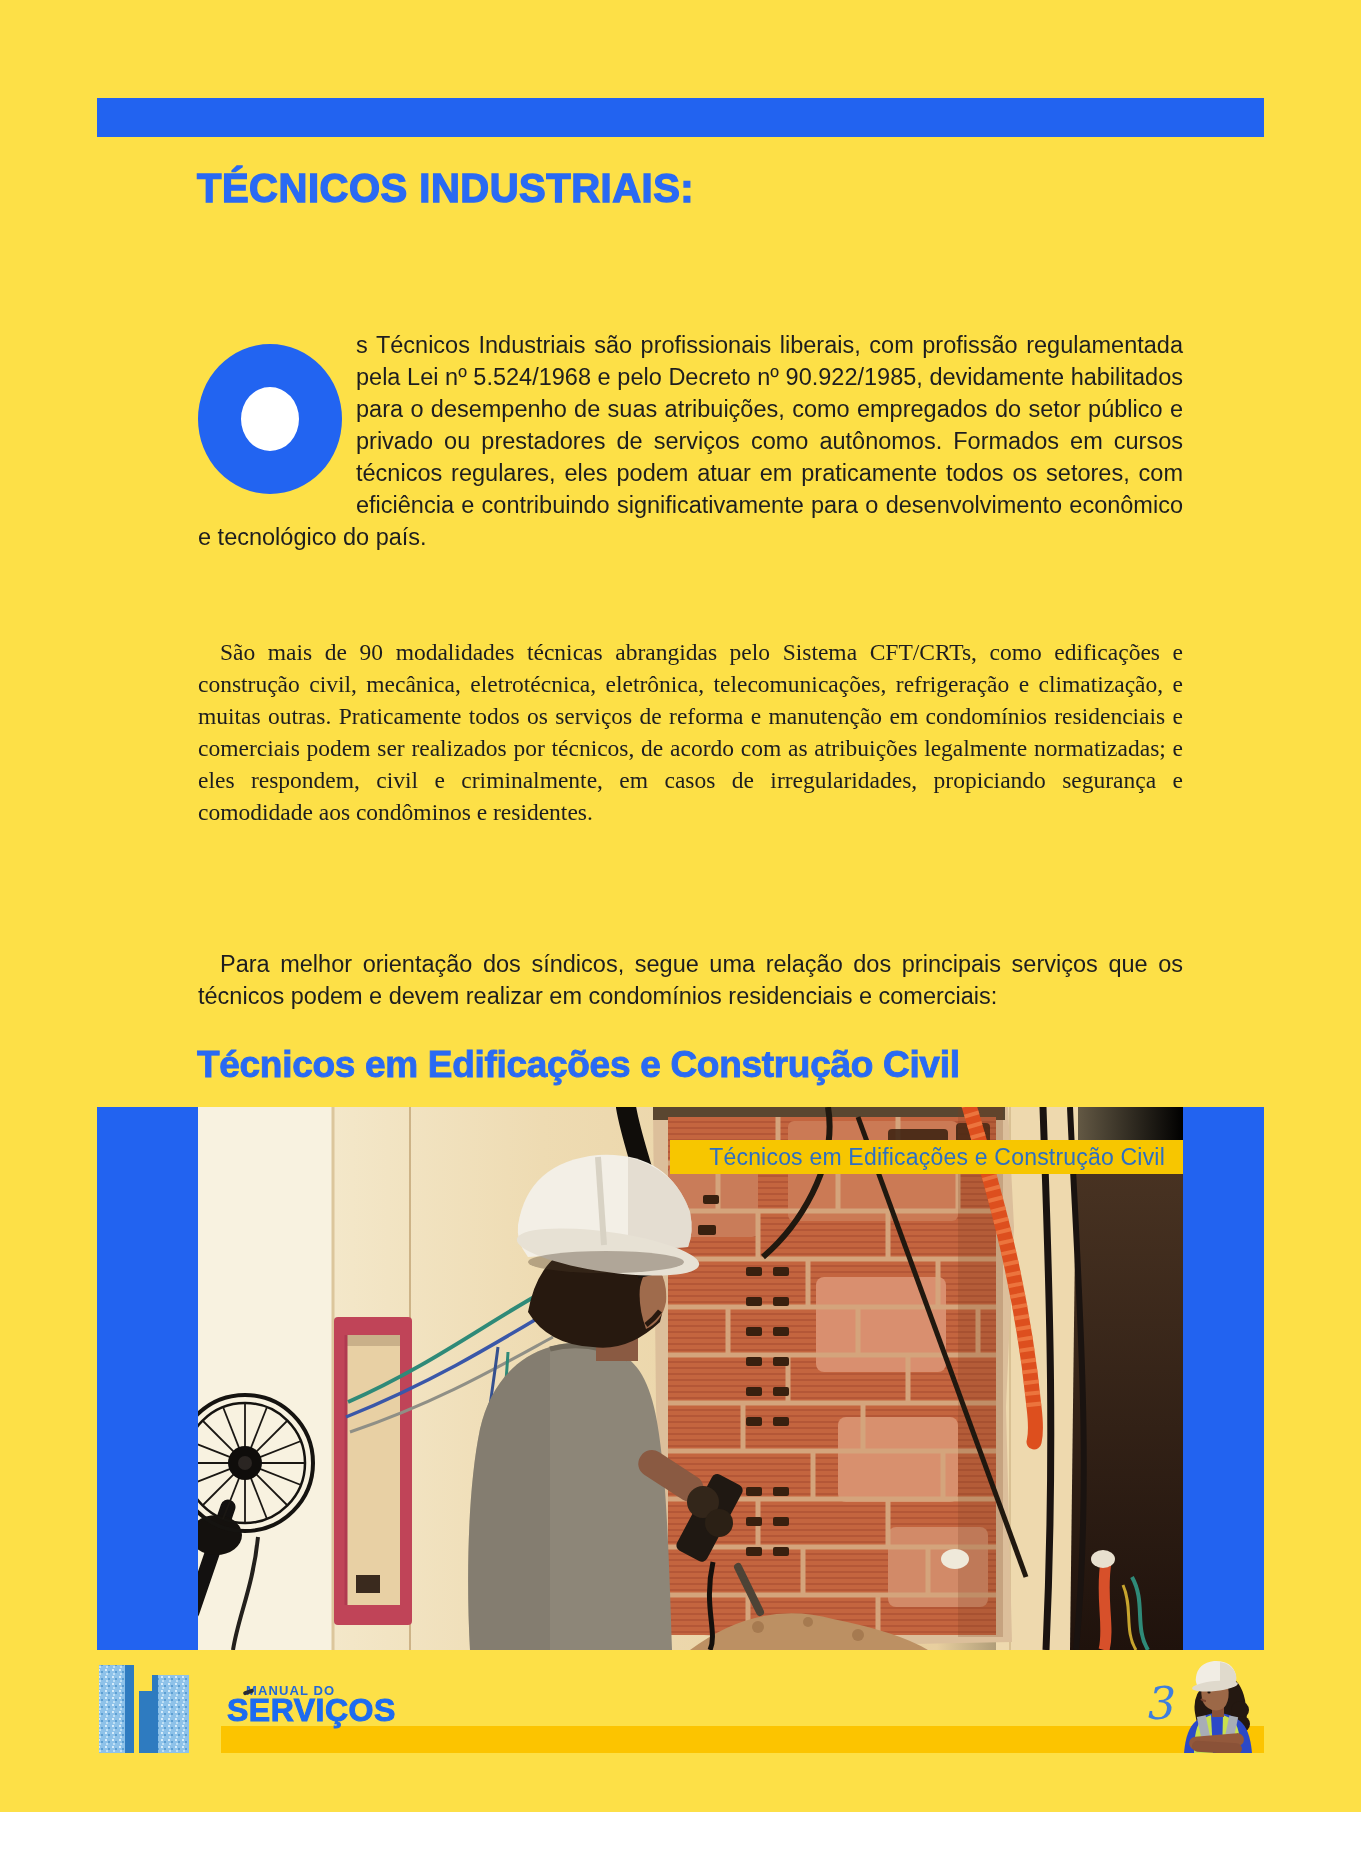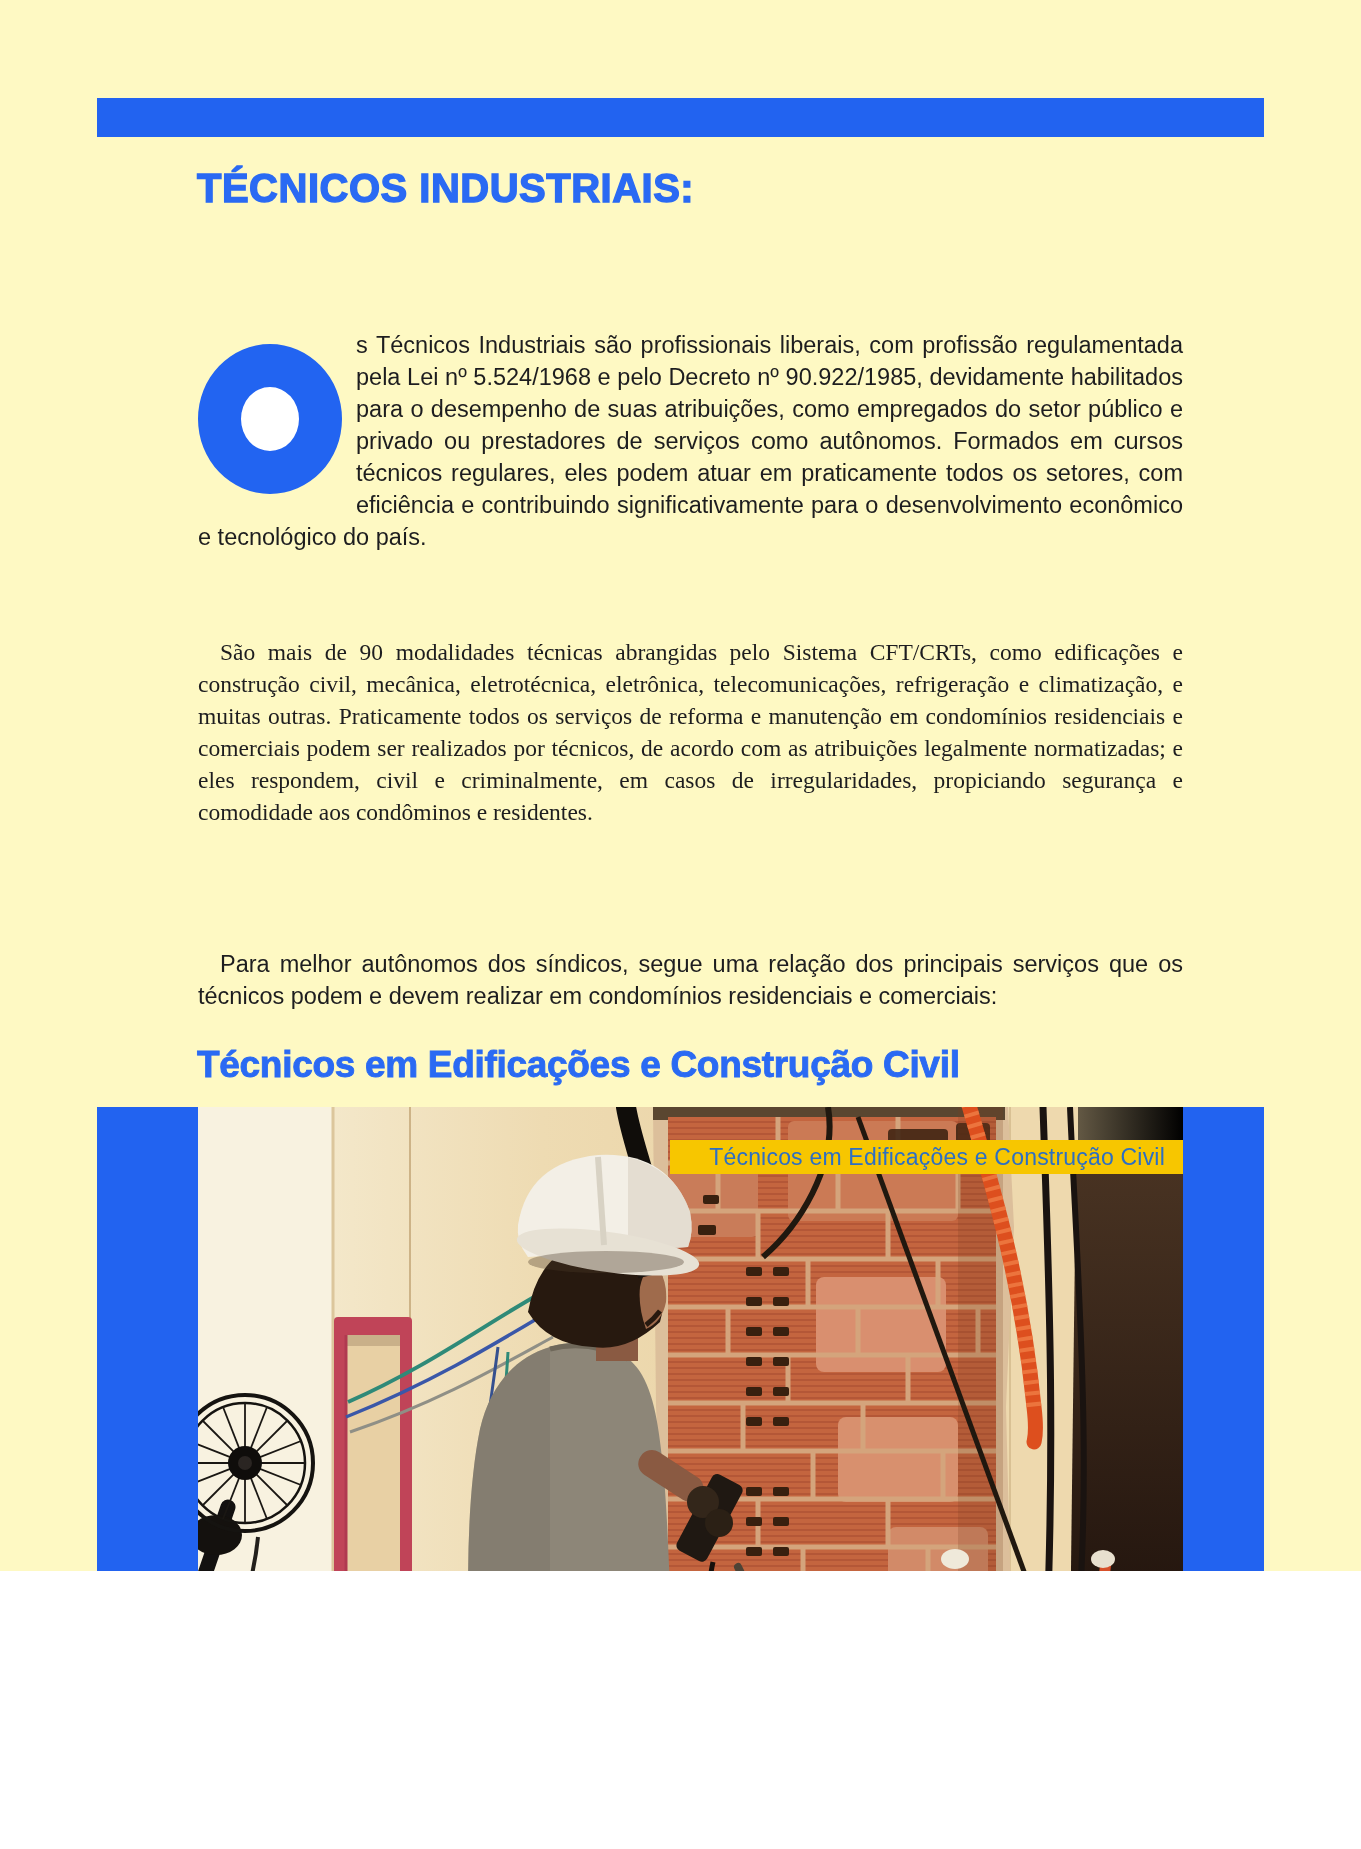--- a/index.html
+++ b/index.html
@@ -1,17 +1,17 @@
 <!DOCTYPE html>
 <html><head>
 <meta charset="utf-8">
 <style>
   html,body{margin:0;padding:0;background:#ffffff;}
   #page{
-    position:relative;width:1361px;height:1571px;background:#fef9c3;overflow:hidden;
+    position:relative;width:1361px;height:1812px;background:#fde047;overflow:hidden;
     font-family:"Liberation Sans",sans-serif;color:#1d1d1f;
   }
   .abs{position:absolute;}
   
   .header-bar{left:97px;top:98px;width:1167px;height:39px;background:#2263f0;}
   .article-title{
     left:197px;top:166px;width:900px;
     font-size:40px;line-height:44px;font-weight:bold;color:#2a6af3;
     -webkit-text-stroke:1.4px #2a6af3;letter-spacing:.5px;
   }
@@ -75,21 +75,21 @@
 
   <div class="abs article-subtitle">
   </div>
 
   <div class="abs bodytext p1">
     <div class="dropcap">O</div><span>s Técnicos Industriais são profissionais liberais, com profissão regulamentada pela Lei nº 5.524/1968 e pelo Decreto nº 90.922/1985, devidamente habilitados para o desempenho de suas atribuições, como empregados do setor público e privado ou prestadores de serviços como autônomos. Formados em cursos técnicos regulares, eles podem atuar em praticamente todos os setores, com eficiência e contribuindo significativamente para o desenvolvimento econômico e tecnológico do país.</span>
   </div>
 
   <div class="abs bodytext p2">São mais de 90 modalidades técnicas abrangidas pelo Sistema CFT/CRTs, como edificações e construção civil, mecânica, eletrotécnica, eletrônica, telecomunicações, refrigeração e climatização, e muitas outras. Praticamente todos os serviços de reforma e manutenção em condomínios residenciais e comerciais podem ser realizados por técnicos, de acordo com as atribuições legalmente normatizadas; e eles respondem, civil e criminalmente, em casos de irregularidades, propiciando segurança e comodidade aos condôminos e residentes.</div>
 
-  <div class="abs bodytext p3">Para melhor autônomos dos síndicos, segue uma relação dos principais serviços que os técnicos podem e devem realizar em condomínios residenciais e comerciais:</div>
+  <div class="abs bodytext p3">Para melhor orientação dos síndicos, segue uma relação dos principais serviços que os técnicos podem e devem realizar em condomínios residenciais e comerciais:</div>
 
   <div class="abs section-heading">Técnicos em Edificações e Construção Civil</div>
 
   <div class="abs photo-band">
     <div class="abs photo-frame">
       <svg width="985" height="543" viewBox="0 0 985 543" xmlns="http://www.w3.org/2000/svg">
         <defs>
           <linearGradient id="wallg" x1="0" y1="0" x2="1" y2="0">
             <stop offset="0" stop-color="#f7efd8"></stop>
               <stop offset="0.35" stop-color="#eedbb2"></stop>

